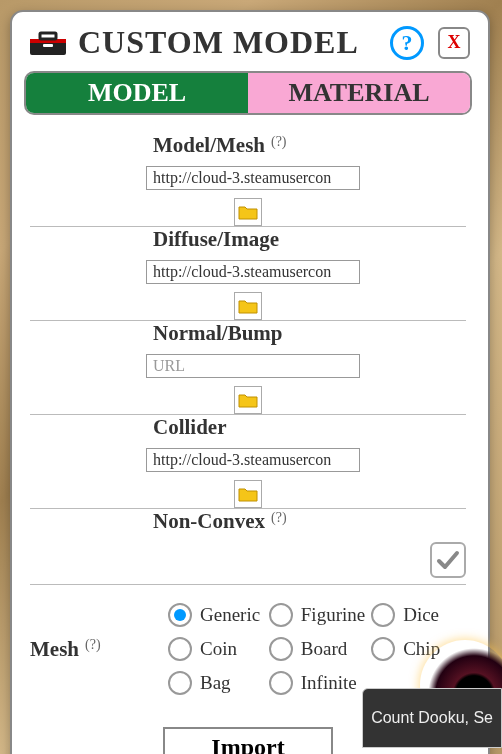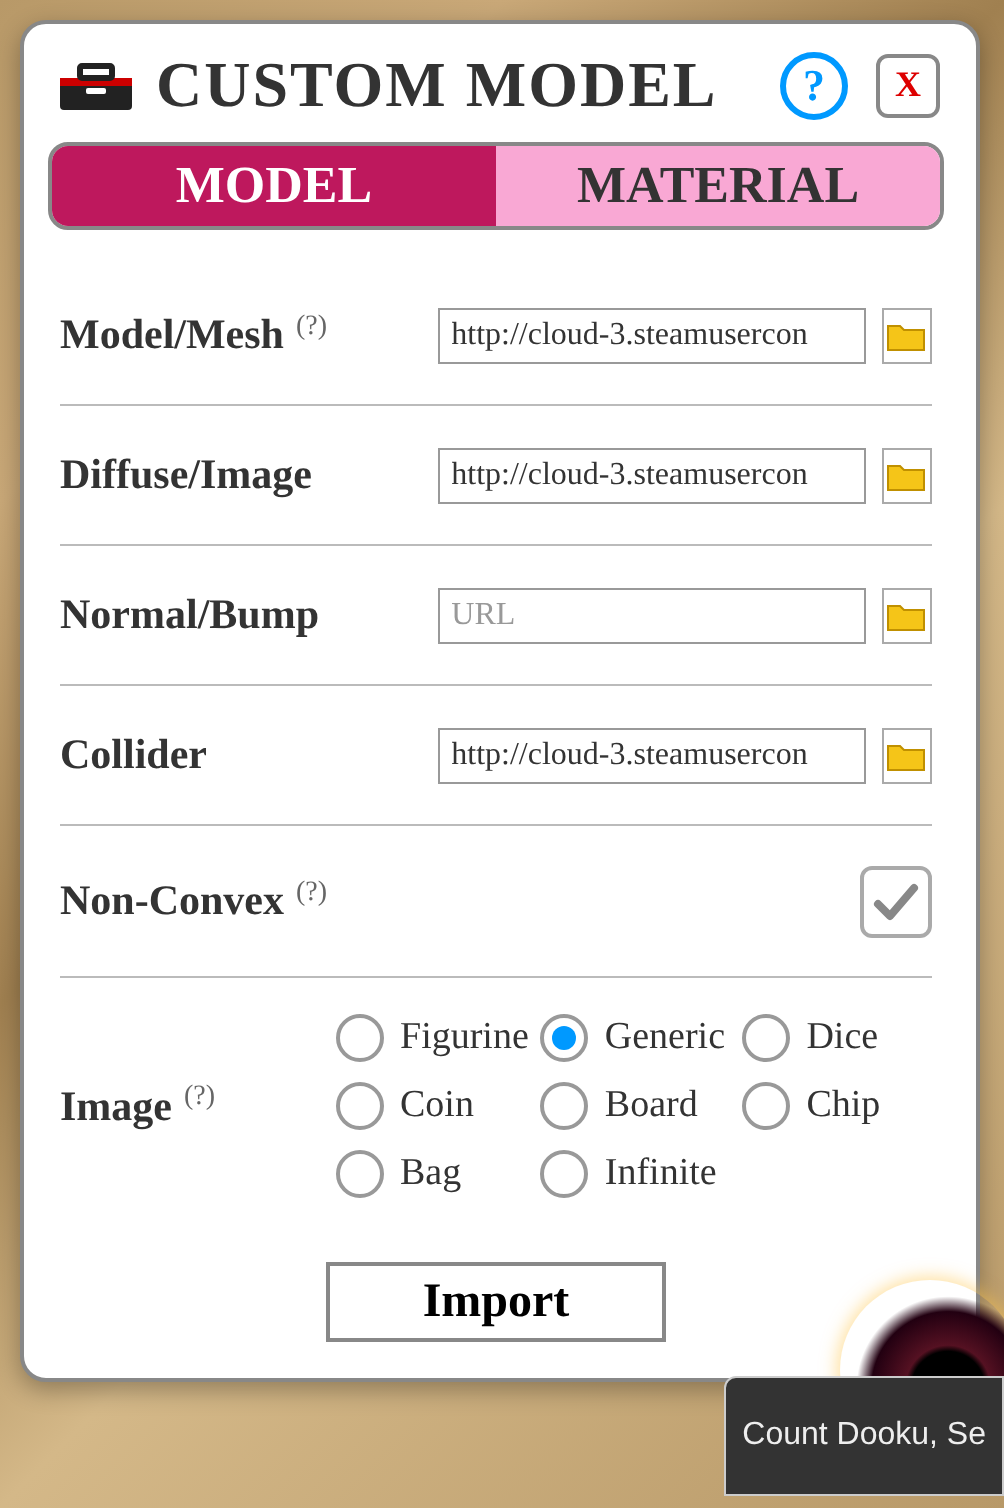--- a/index.html
+++ b/index.html
@@ -74,32 +74,33 @@
     display: flex;
     align-items: center;
     justify-content: center;
     font-size: 26px;
     font-weight: 600;
     cursor: pointer;
     color: #333;
     background: #f9a8d4;
   }
   .tab.active {
-    background: #be185d;
+    background: #15803d;
     color: #fff;
   }
   .form {
     padding: 0 6px;
   }
   .row {
     display: flex;
     align-items: center;
     min-height: 70px;
     border-bottom: 1px solid #bbb;
     gap: 8px;
+    flex-direction: column;
   }
   .row:last-of-type { border-bottom: none; }
   .label {
     width: 190px;
     font-size: 21px;
     font-weight: 600;
     color: #333;
     display: flex;
     align-items: center;
     gap: 6px;
@@ -291,34 +292,34 @@
       </div>
       <div class="checkbox">
         <svg viewBox="0 0 24 24">
             <path d="M3 13 l6 6 l12 -14" fill="none" stroke="#888" stroke-width="4" stroke-linecap="round" stroke-linejoin="round"></path>
           </svg>
       </div>
     </div>
 
     <div class="type-row">
       <div class="label" style="width:130px">
-        <span>Image</span>
+        <span>Mesh</span>
         <span class="hint">(?)</span>
       </div>
       <div class="radios">
-        <div class="radio-item">
-          <span class="radio-circle"></span>
-          <span class="radio-label">Figurine</span>
-        </div>
         <div class="radio-item">
           <span class="radio-circle selected"></span>
           <span class="radio-label">Generic</span>
         </div>
         <div class="radio-item">
           <span class="radio-circle"></span>
+          <span class="radio-label">Figurine</span>
+        </div>
+        <div class="radio-item">
+          <span class="radio-circle"></span>
           <span class="radio-label">Dice</span>
         </div>
         <div class="radio-item">
           <span class="radio-circle"></span>
           <span class="radio-label">Coin</span>
         </div>
         <div class="radio-item">
           <span class="radio-circle"></span>
           <span class="radio-label">Board</span>
         </div>

